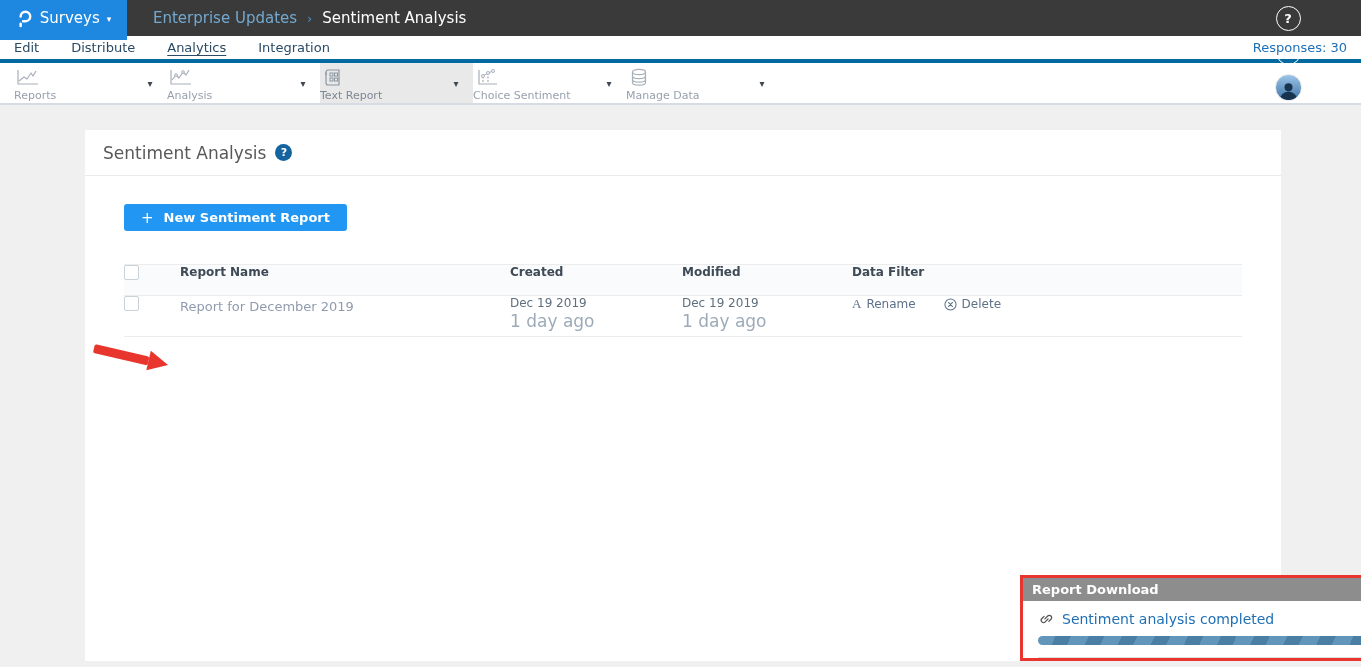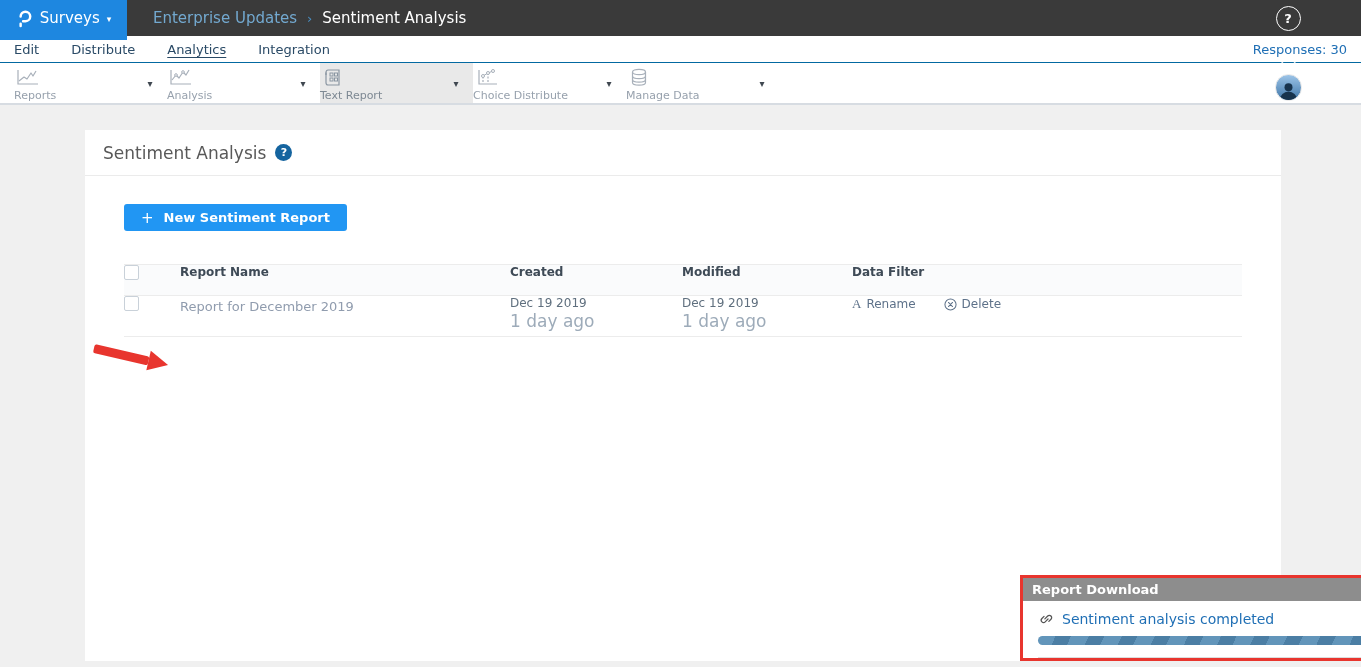--- a/index.html
+++ b/index.html
@@ -15,21 +15,21 @@
   .breadcrumb { display:flex; align-items:center; gap:10px; margin-left:26px; font-size:15px; }
   .crumb-parent { color:#73a9d0; }
   .crumb-sep { color:#4a90c4; font-size:13px; }
   .crumb-current { color:#ffffff; }
   .topbar-right { margin-left:auto; display:flex; align-items:center; gap:9px; padding-right:14px;flex-direction:column; }
   .circle-icon { width:25px; height:25px; border:1.4px solid #fff; border-radius:50%; display:flex; align-items:center; justify-content:center; color:#fff; font-size:13px; font-weight:bold; cursor:pointer; }
   .upgrade-btn { background:#f9a61a; color:#fff; font-size:13px; font-weight:bold; border:none; border-radius:14px; padding:6px 17px; cursor:pointer; }
   .avatar { width:27px; height:27px; border-radius:50%; border:1.4px solid #e8e8e8; background:linear-gradient(180deg,#9cc4e8 0%,#3f76a8 100%); overflow:hidden; display:flex; align-items:flex-end; justify-content:center; cursor:pointer; }
 
   
-  .navbar { height:27px; background:#fff; border-bottom:1px solid #0369a1; display:flex; align-items:center; padding:0 14px; gap:32px; }
+  .navbar { height:27px; background:#fff; border-bottom:4px solid #0369a1; display:flex; align-items:center; padding:0 14px; gap:32px; }
   .nav-item { font-size:13px; color:#2a4a66; cursor:pointer; }
   .nav-item.active { text-decoration:underline; text-underline-offset:3px; }
   .nav-responses { margin-left:auto; font-size:13px; color:#1f6fb5; }
 
   
   .toolbar { height:42px; background:#fff; border-bottom:2px solid #d7dce2; display:flex; align-items:stretch; padding-left:14px; }
   .tb-group { width:153px; display:flex; align-items:stretch; cursor:pointer; }
   .tb-group.selected { background:#e9e9e9; }
   .tb-btn { flex:1; display:flex; flex-direction:column; justify-content:center; padding-top:3px; }
   .tb-btn svg { display:block; }
@@ -179,21 +179,21 @@
   <div class="tb-group">
     <div class="tb-btn">
       <svg width="26" height="19" viewBox="0 0 26 19" fill="none">
         <path d="M6 2 V16 H24" stroke="#a8b0ba" stroke-width="1.2"></path>
         <path d="M10 14 V9 M15 14 V6" stroke="#a8b0ba" stroke-width="1.2" stroke-dasharray="2 1.5"></path>
         <path d="M10 8 L15 5 L20 3" stroke="#a8b0ba" stroke-width="1"></path>
         <circle cx="10" cy="8" r="1.5" fill="#fff" stroke="#a8b0ba" stroke-width="1"></circle>
         <circle cx="15" cy="5" r="1.5" fill="#fff" stroke="#a8b0ba" stroke-width="1"></circle>
         <circle cx="20" cy="3" r="1.5" fill="#fff" stroke="#a8b0ba" stroke-width="1"></circle>
       </svg>
-      <span class="tb-label">Choice Distribute</span>
+      <span class="tb-label">Choice Sentiment</span>
     </div>
     <span class="tb-caret">▾</span>
   </div>
 
   <div class="tb-group">
     <div class="tb-btn">
       <svg width="26" height="19" viewBox="0 0 26 19" fill="none">
         <ellipse cx="13" cy="4" rx="6.5" ry="2.6" stroke="#a8b0ba" stroke-width="1.2"></ellipse>
         <path d="M6.5 4 V14.5 C6.5 16 9.4 17.2 13 17.2 C16.6 17.2 19.5 16 19.5 14.5 V4" stroke="#a8b0ba" stroke-width="1.2"></path>
         <path d="M6.5 8 C6.5 9.5 9.4 10.6 13 10.6 C16.6 10.6 19.5 9.5 19.5 8" stroke="#a8b0ba" stroke-width="1.2"></path>

